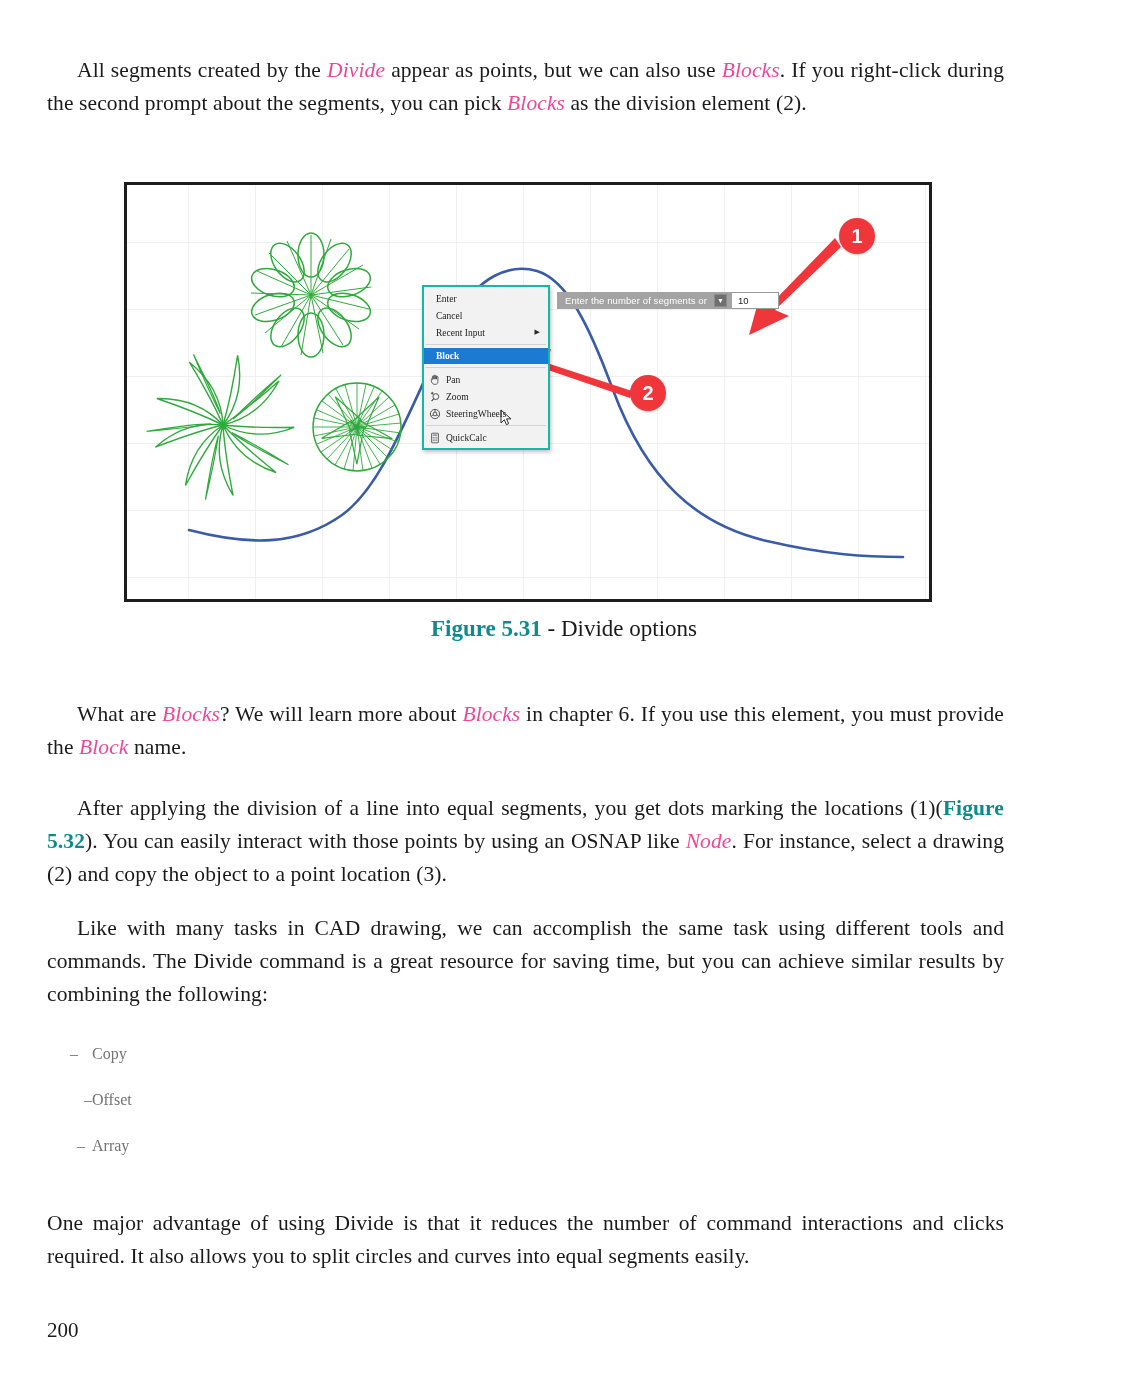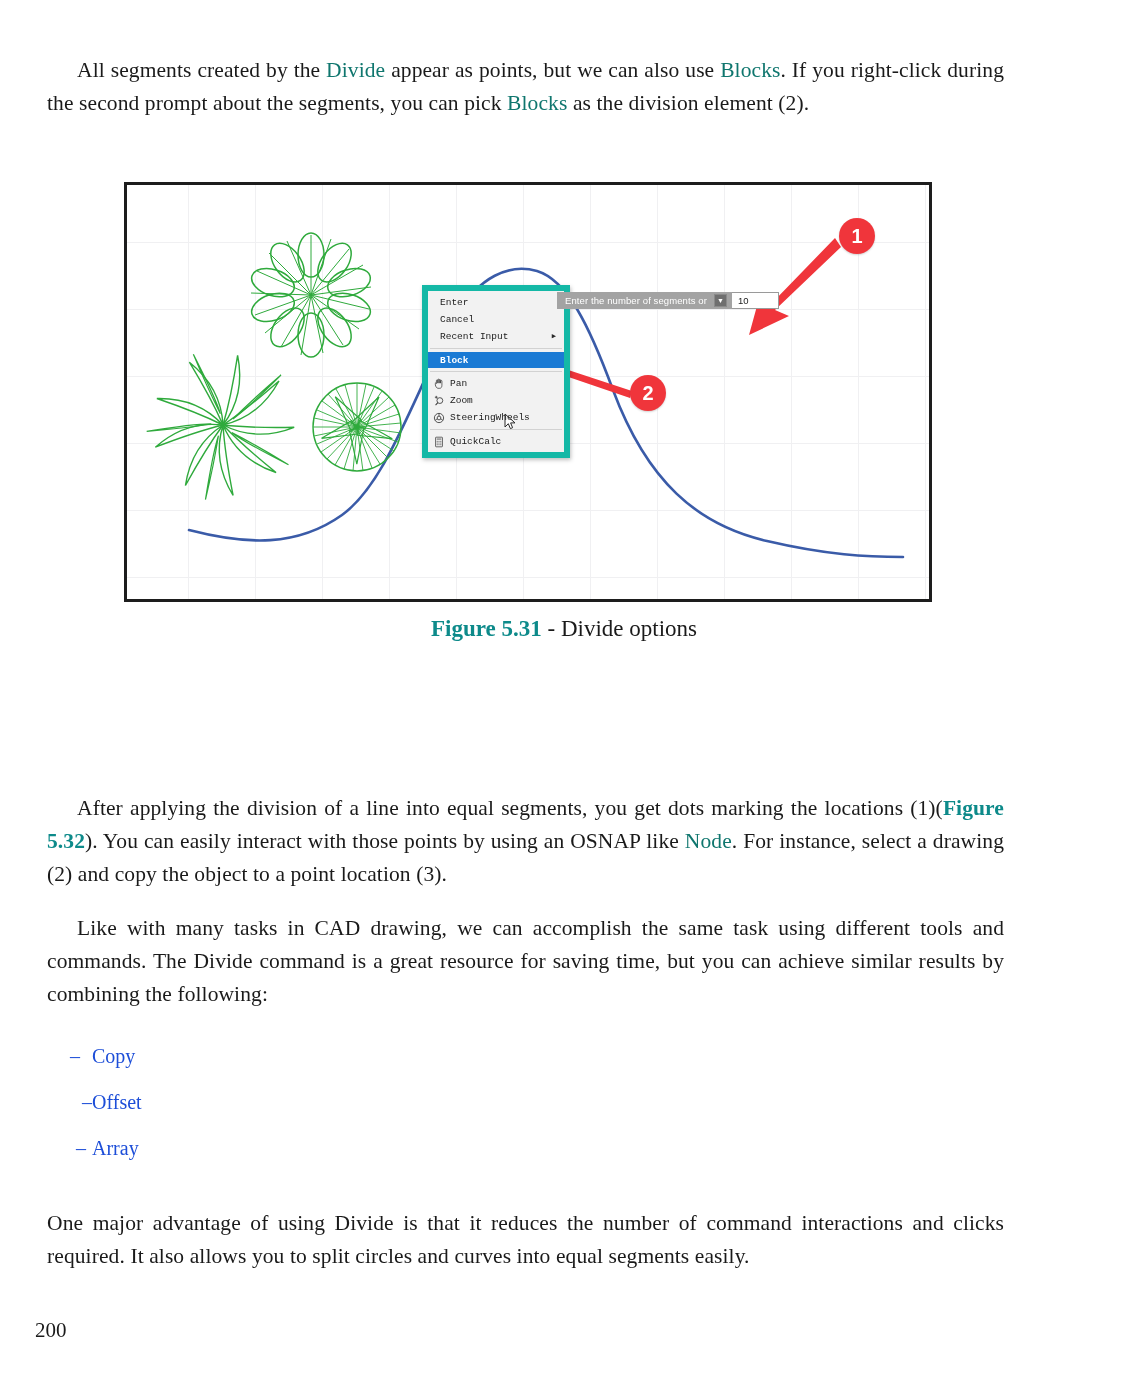--- a/index.html
+++ b/index.html
@@ -25,21 +25,22 @@
   .para {
     position: absolute;
     font-size: 21.5px;
     line-height: 33px;
     text-align: justify;
     color: #1a1a1a;
     letter-spacing: 0.1px;
   }
   .para .indent { display: inline-block; width: 30px; }
   .em-orange {
-    color: #0f766e;
+    font-style: italic;
+    color: #ec4899;
   }
   .ref-teal {
     font-weight: bold;
     color: #0d8a8a;
   }
 
   
   .figure-frame {
     position: absolute;
     left: 124px;
@@ -65,25 +66,25 @@
     inset: 0;
     width: 100%;
     height: 100%;
   }
 
   
   .ctx-menu {
     position: absolute;
     left: 295px;
     top: 100px;
-    width: 148px;
+    width: 128px;
     background: #f2f2f2;
-    border: 6px solid #14b8a6;
+    border: 2px solid #14b8a6;
     box-shadow: 1px 2px 4px rgba(0,0,0,0.25);
-    font-family: Liberation Mono, monospace;
+    font-family: Liberation Serif, serif;
     font-size: 9.5px;
     color: #1b1b1b;
     padding: 3px 0 2px 0;
     box-sizing: border-box;
   }
   .ctx-item {
     height: 17px;
     display: flex;
     align-items: center;
     padding-left: 8px;
@@ -206,28 +207,28 @@
   }
   .caption .cap-num {
     font-weight: bold;
     color: #0d8a8a;
   }
   .caption .cap-rest { color: #1a1a1a; }
 
   
   .list-item {
     position: absolute;
-    font-size: 20px;
-    color: #1d4ed8;
+    font-size: 16px;
+    color: #737373;
   }
   .list-dash { display: inline-block; width: 22px; }
 
   .page-number {
     position: absolute;
-    left: 35px;
+    left: 47px;
     top: 1318px;
     font-size: 21px;
     color: #1a1a1a;
   }
 </style>
 </head>
 <body>
 
 <div class="page">
 
@@ -444,20 +445,23 @@
     </div>
 
     <div class="badge" id="badge-1">1</div>
     <div class="badge" id="badge-2">2</div>
   </div>
 
   <div class="caption">
     <span class="cap-num">Figure 5.31</span><span class="cap-rest"> - Divide options</span>
   </div>
 
+  <div class="para" style="left:47px; top:698px; width:957px;">
+    <span class="indent"></span><span>What are </span><span class="em-orange">Blocks</span><span>? We will learn more about </span><span class="em-orange">Blocks</span><span> in chapter 6. If you use this element, you must provide the </span><span class="em-orange">Block</span><span> name.</span>
+  </div>
 
   <div class="para" style="left:47px; top:792px; width:957px;">
     <span class="indent"></span><span>After applying the division of a line into equal segments, you get dots marking the locations (1)(</span><span class="ref-teal">Figure 5.32</span><span>). You can easily interact with those points by using an OSNAP like </span><span class="em-orange">Node</span><span>. For instance, select a drawing (2) and copy the object to a point location (3).</span>
   </div>
 
   <div class="para" style="left:47px; top:912px; width:957px;">
     <span class="indent"></span><span>Like with many tasks in CAD drawing, we can accomplish the same task using different tools and commands. The Divide command is a great resource for saving time, but you can achieve similar results by combining the following:</span>
   </div>
 
   <div class="list-item" style="left:70px; top:1045px;">

